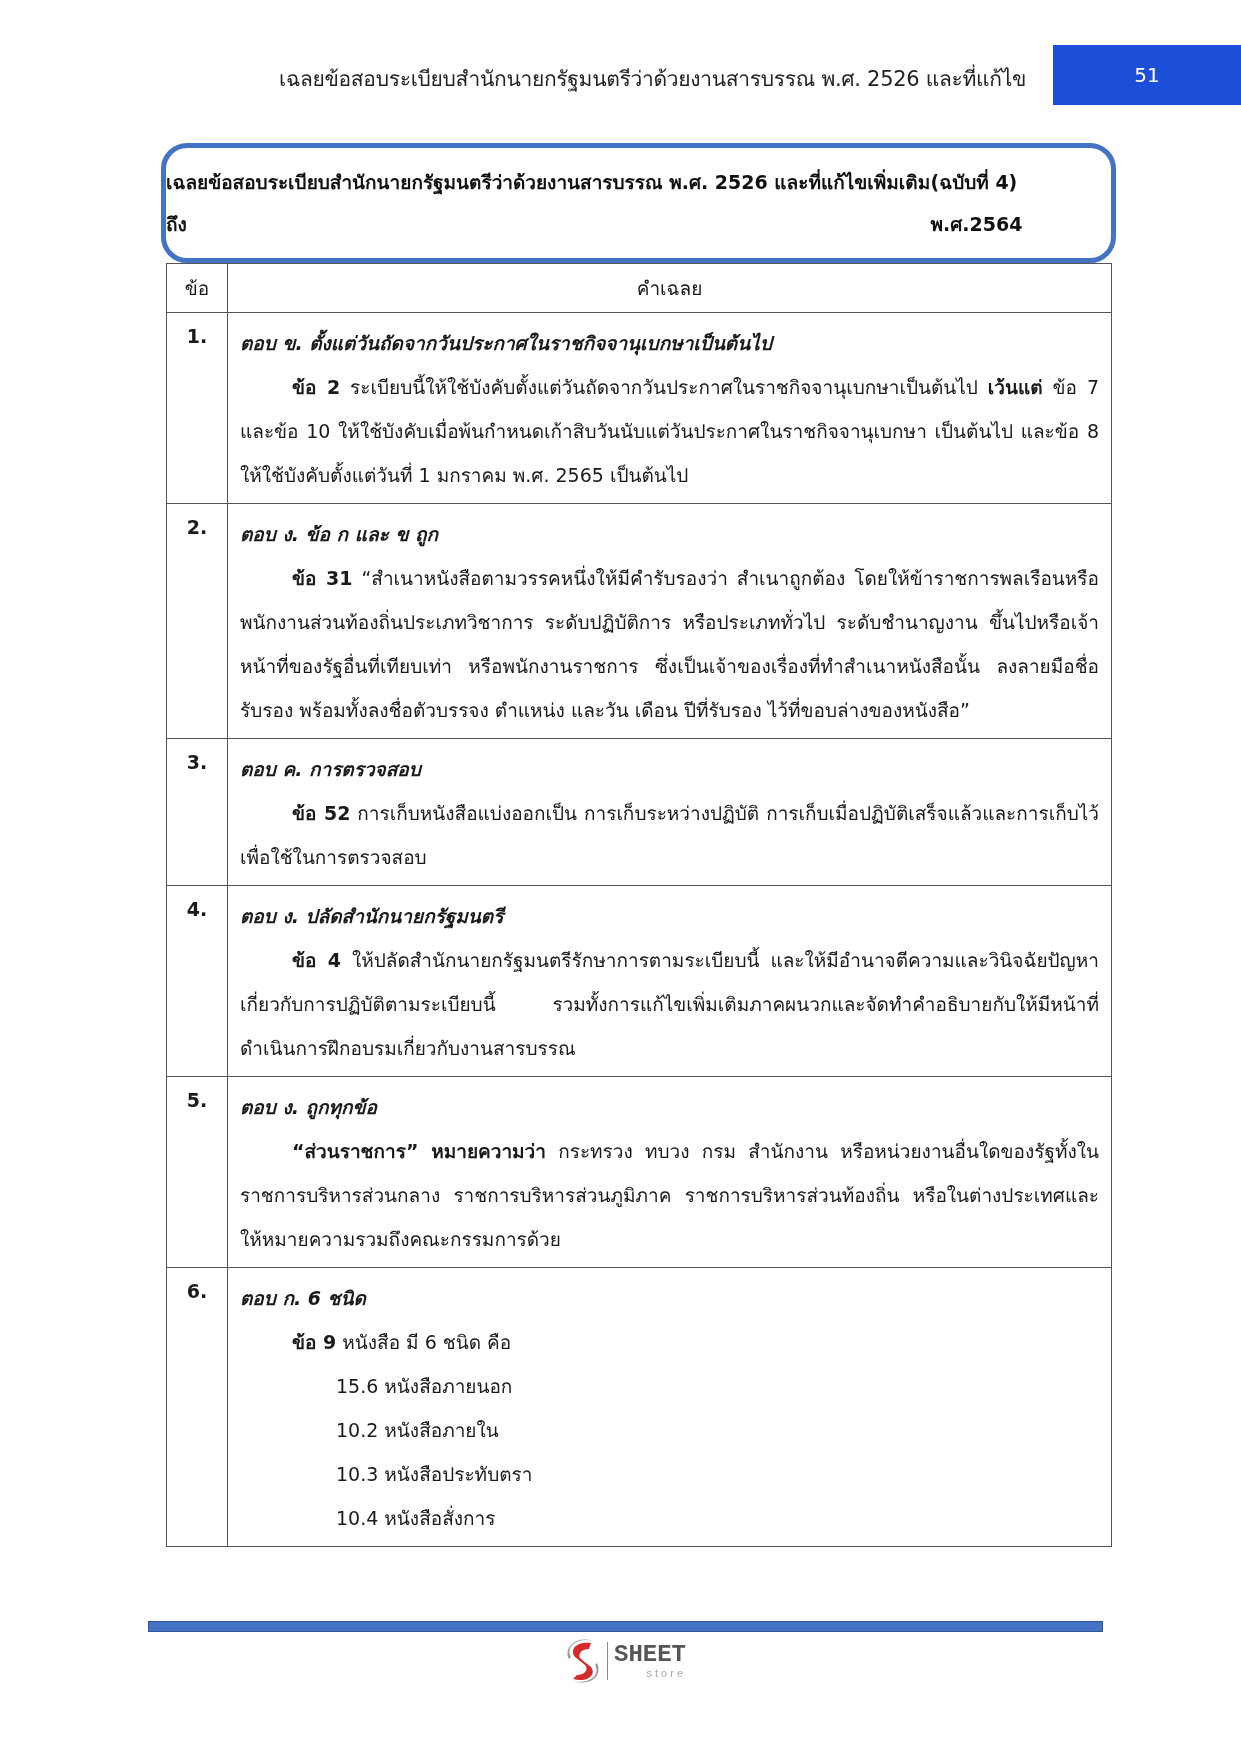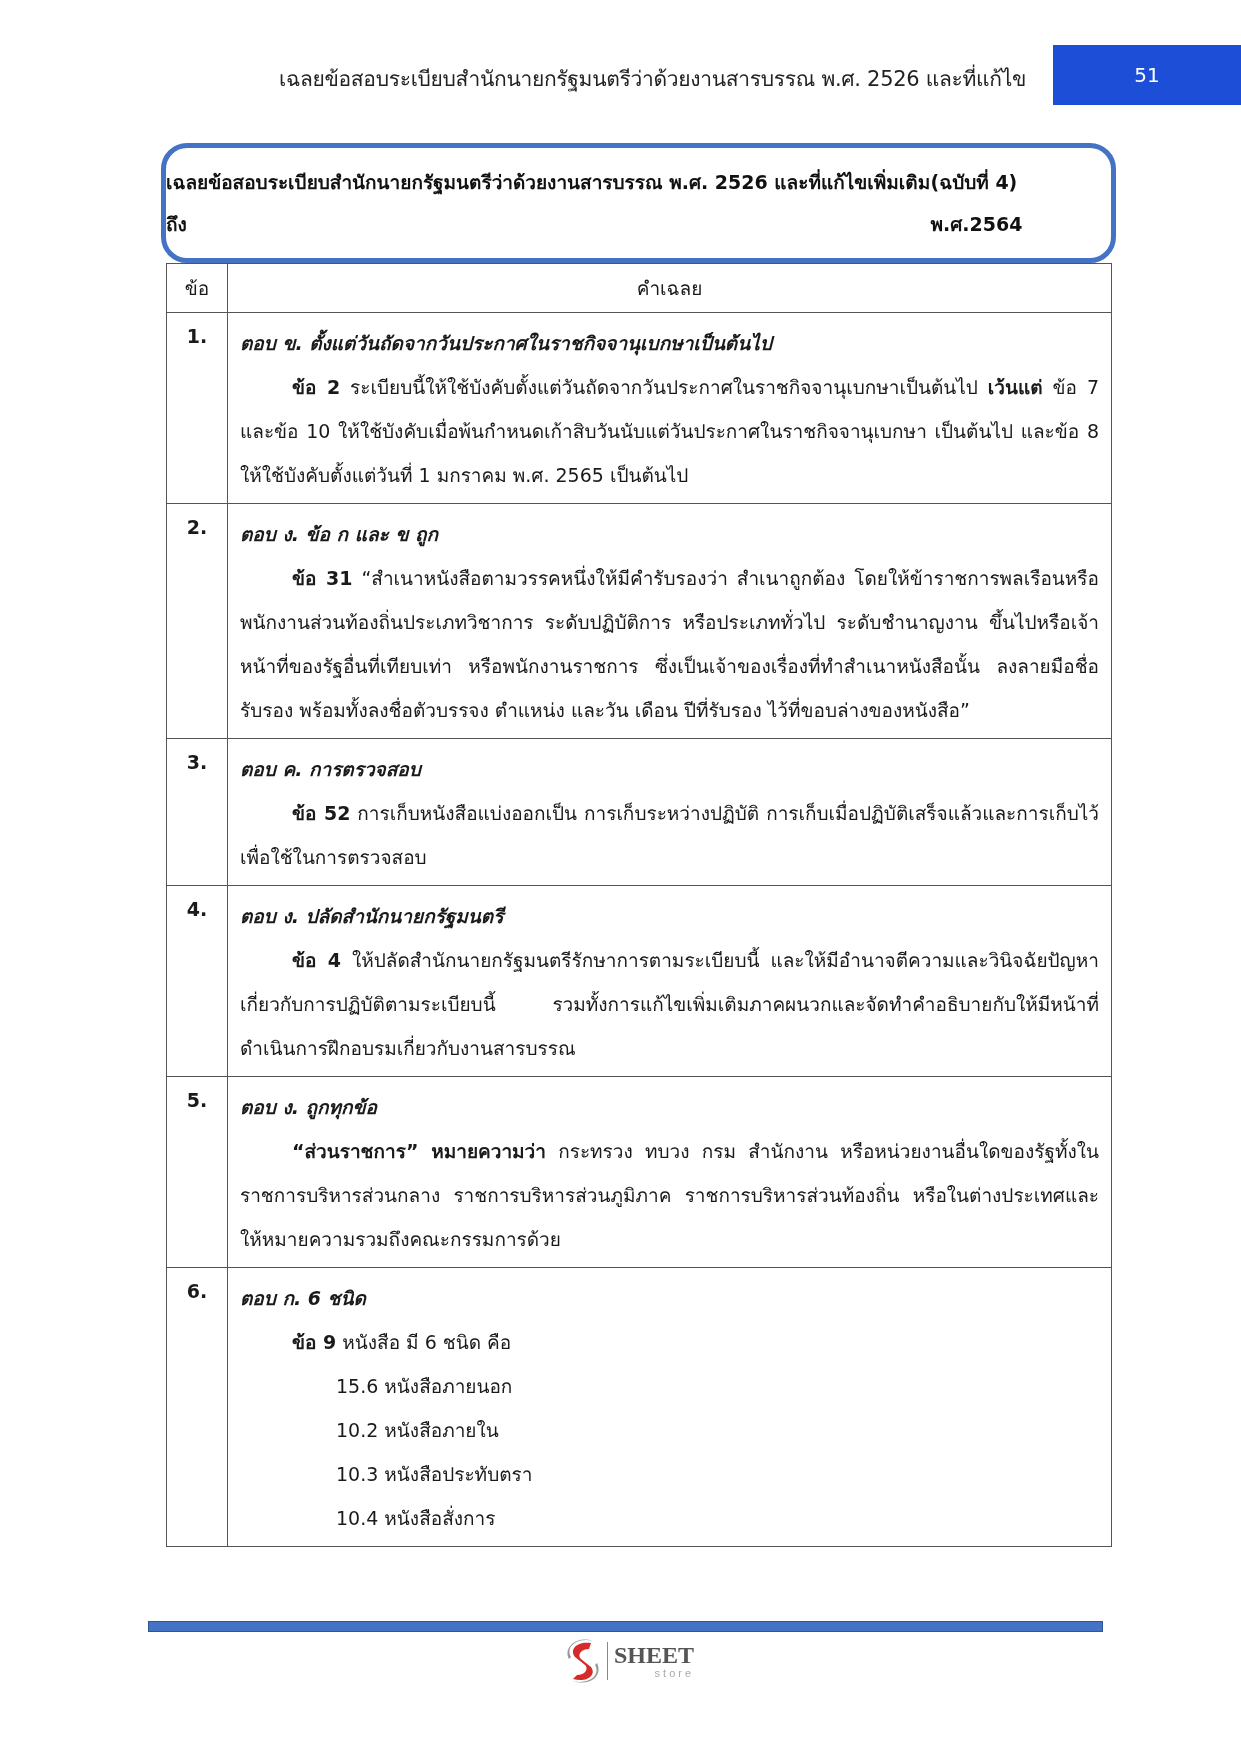--- a/index.html
+++ b/index.html
@@ -47,21 +47,21 @@
     position: absolute; left: 148px; top: 1621px; width: 953px; height: 9px;
     background: #4472c4; border: 1px solid #2f5597;
   }
   .logo {
     position: absolute; left: 563px; top: 1636px; height: 50px;
     display: flex; align-items: center;
   }
   .logo-mark { width: 40px; height: 44px; }
   .logo-divider { width: 1px; height: 38px; background: #888; margin: 0 6px 0 4px; }
   .logo-text { display: flex; flex-direction: column; line-height: 1; }
-  .logo-main { font-family: Liberation Serif, serif; font-weight: bold; font-size: 24px; color: #555; letter-spacing: 0px; }
+  .logo-main { font-family: Liberation Mono, monospace; font-weight: bold; font-size: 24px; color: #555; letter-spacing: 0px; }
   .logo-sub { font-family: "Liberation Sans", sans-serif; font-size: 11px; color: #aaa; letter-spacing: 3px; margin-top: 1px; text-align: right; }
 </style>
 </head>
 <body>
 
 <div class="running-header">เฉลยข้อสอบระเบียบสำนักนายกรัฐมนตรีว่าด้วยงานสารบรรณ พ.ศ. 2526 และที่แก้ไข</div>
 <div class="page-number-box">51</div>
 
 <div class="title-box">
   <div>เฉลยข้อสอบระเบียบสำนักนายกรัฐมนตรีว่าด้วยงานสารบรรณ พ.ศ. 2526 และที่แก้ไขเพิ่มเติมถึง</div>

